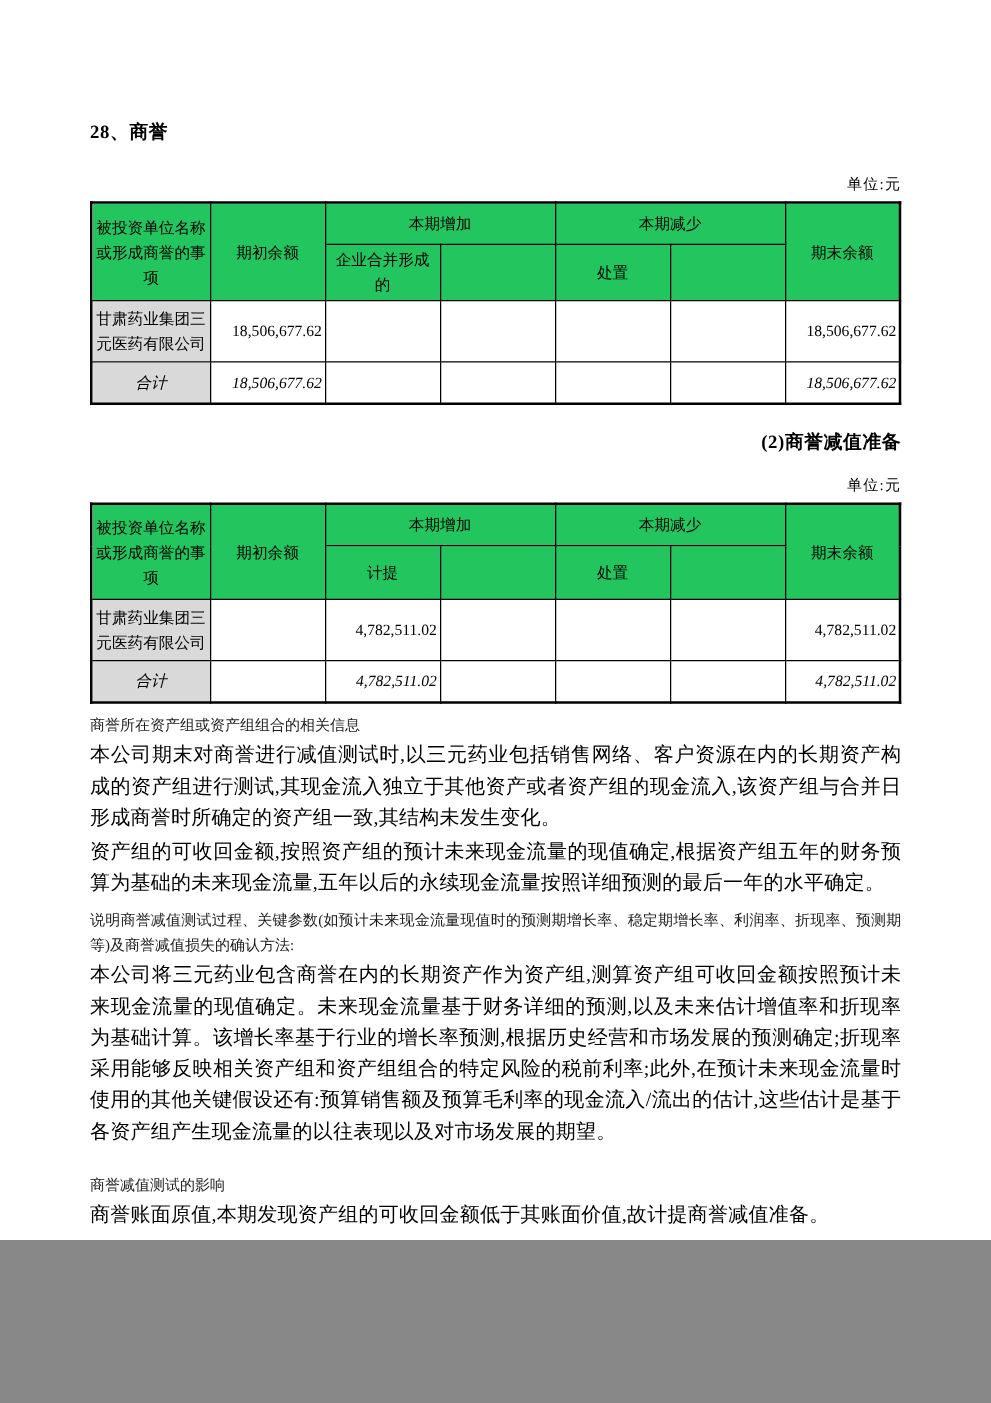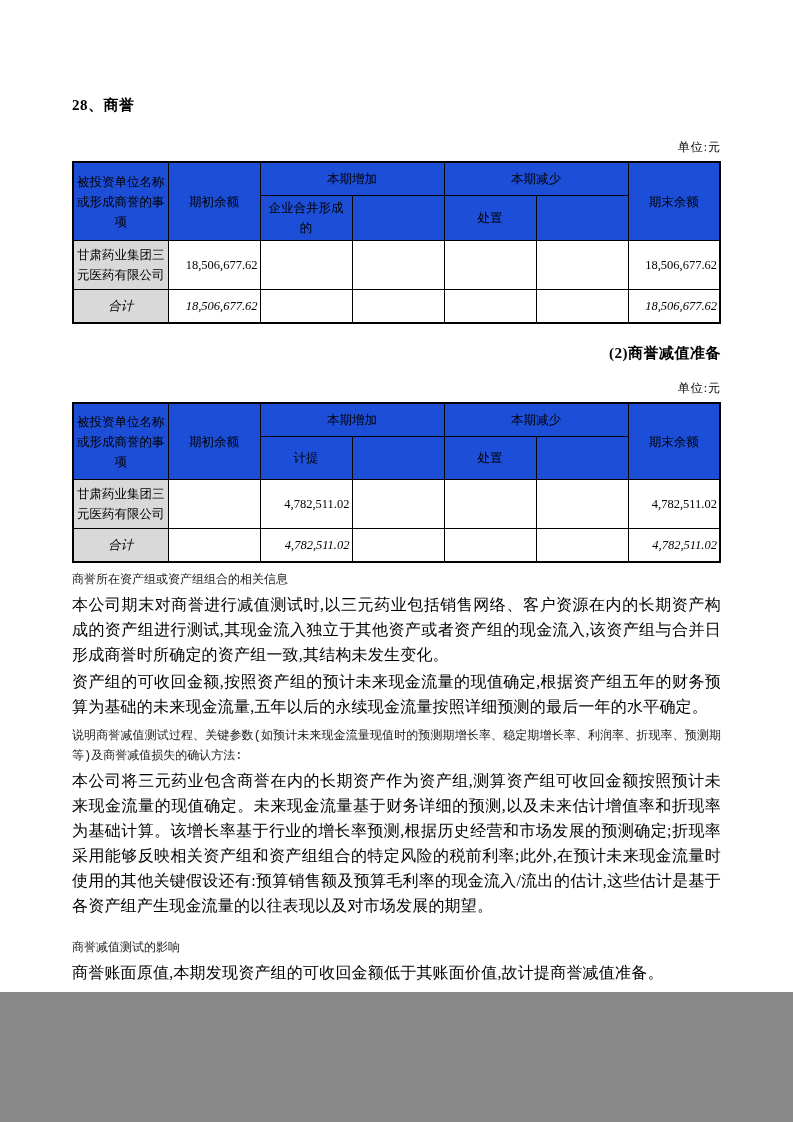--- a/index.html
+++ b/index.html
@@ -41,21 +41,21 @@
     font-size:12.5px;
   }
   .fin-table th,.fin-table td{
     border:1px solid #000;
     padding:2px 3px;
     font-weight:normal;
     vertical-align:middle;
     overflow:hidden;
   }
   .fin-table thead th{
-    background:#1d4ed8;
+    background:#22c55e;
     text-align:center;
     line-height:20px;
   }
   .fin-table .group-row th{height:28px;}
   .fin-table .sub-row th{height:38px;}
   .fin-table td.item-cell{
     background:#d9d9d9;
     text-align:center;
     line-height:20px;
   }
@@ -66,21 +66,20 @@
     font-family:"Liberation Serif","DejaVu Serif",serif;
     padding-right:2px;
   }
 
   .note-label{
     font-size:12px;
     line-height:20px;
     margin-top:7px;
     text-align:justify;
     color:#1a1a1a;
-    font-family:Liberation Mono, monospace;
   }
   .note-para{
     font-size:16px;
     line-height:25px;
     margin-top:2px;
     text-align:justify;
     letter-spacing:0.2px;
   }
   .impact-label{margin-top:20px;}
 </style>

